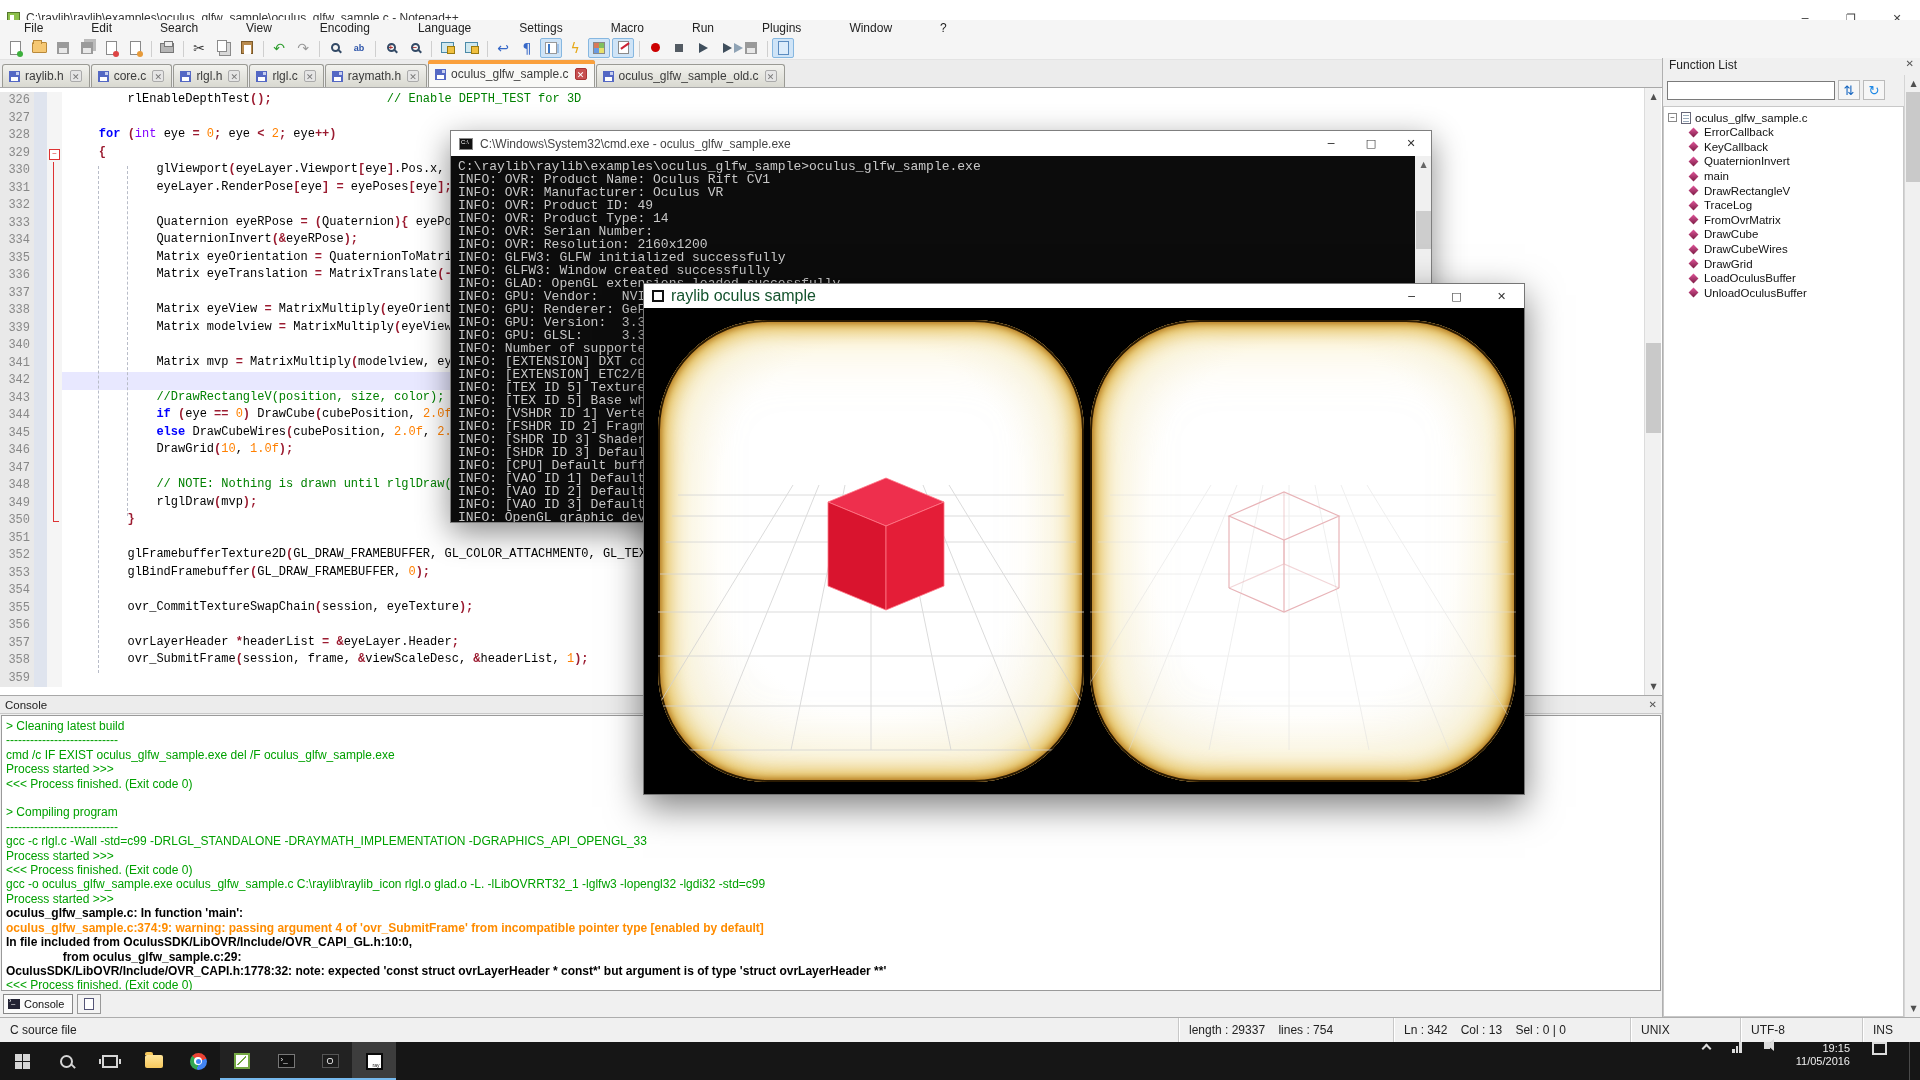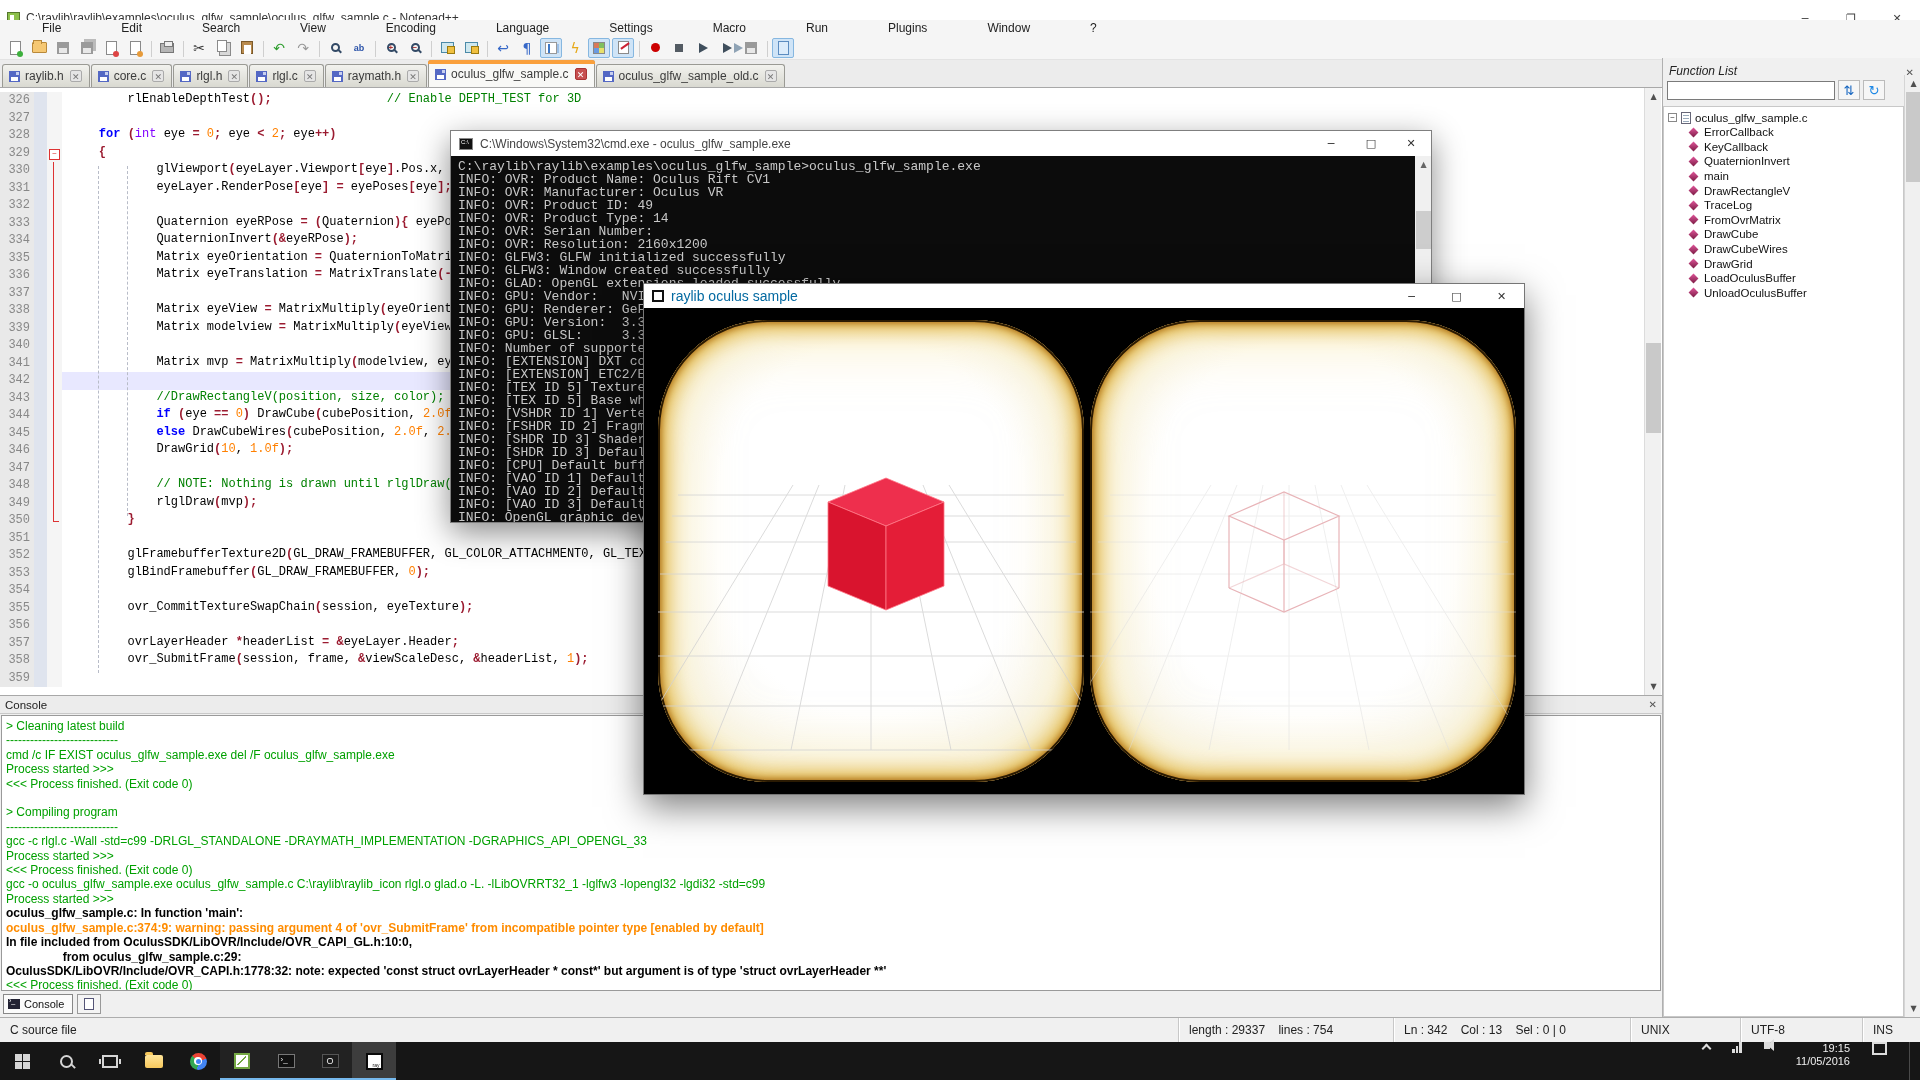--- a/index.html
+++ b/index.html
@@ -10,21 +10,21 @@
   
   #npp { left:0; top:0; width:1920px; height:1042px; background:#fff; }
   #npp-titlebar { left:0; top:8px; width:1920px; height:20px; background:#ffffff; display:flex; align-items:center; }
   #npp-icon { width:13px; height:13px; margin:0 6px 0 7px; background:#8dc04b; border:1px solid #55772c; position:relative; }
   #npp-icon::after { content:""; position:absolute; left:2px; top:2px; right:5px; bottom:2px; background:#fff; }
   #npp-title { font-size:12px; color:#333; }
   #npp-caption-controls { margin-left:auto; display:flex; height:20px; }
   .cap-btn { width:46px; height:20px; font-size:11px; color:#444; display:flex; align-items:center; justify-content:center; font-family:"DejaVu Sans", sans-serif; }
 
   #npp-menubar { left:0; top:20px; width:1920px; height:16px; background:#f5f5f5; display:flex; align-items:center; }
-  .menu-item { font-size:12px; color:#222; padding:0 18px; height:16px; line-height:16px;margin-left:24px; }
+  .menu-item { font-size:12px; color:#222; padding:0 24px; height:16px; line-height:16px; }
 
   #npp-toolbar { left:0; top:36px; width:1920px; height:24px; background:#f5f5f5; display:flex; align-items:center; padding-left:3px; border-bottom:1px solid #e3e3e3;}
   .tbtn { width:22px; height:20px; margin:0 1px; display:flex; align-items:center; justify-content:center; border:1px solid transparent; border-radius:2px; position:relative; font-size:13px; }
   .tbtn.pressed { background:#cfe4f7; border-color:#86b7e0; }
   .tbtn.sep { margin-left:9px; }
   .tbtn.sep::before { content:""; position:absolute; left:-6px; top:2px; height:16px; width:1px; background:#cfcfcf; }
   
   .ti { display:inline-block; position:relative; }
   .ti-doc { width:11px; height:14px; background:#fff; border:1px solid #8a8a8a; }
   .ti-dot-green::after,.ti-dot-red::after,.ti-dot-orange::after { content:""; position:absolute; width:6px; height:6px; border-radius:50%; right:-3px; bottom:-3px; }
@@ -85,21 +85,21 @@
   .fold-end::after { content:""; position:absolute; left:6px; top:0; height:9px; width:5px; border-left:1px solid #d33; border-bottom:1px solid #d33; }
   .iguide { position:absolute; width:0; border-left:1px dashed #b8bcc8; }
 
   
   #ed-vscroll { left:1644px; top:88px; width:17px; height:607px; background:#f1f1f1; border-left:1px solid #dcdcdc; }
   .sb-btn { width:17px; height:17px; color:#505050; font-size:8px; display:flex; align-items:center; justify-content:center; font-family:"DejaVu Sans", sans-serif;}
   .sb-thumb { position:absolute; left:1px; width:15px; background:#c9c9c9; }
 
   
   #fnpanel { left:1662px; top:58px; width:258px; height:959px; background:#f0f0f0; border-left:1px solid #b0b0b0; }
-  #fn-header { height:20px; display:flex; align-items:flex-end; padding:0 6px; font-size:12px; color:#222;font-style:italic; }
+  #fn-header { height:20px; display:flex; align-items:flex-start; padding:0 6px; font-size:12px; color:#222; }
   #fn-close { margin-left:auto; font-size:10px; color:#555; font-family:"DejaVu Sans", sans-serif; }
   #fn-searchrow { height:24px; display:flex; align-items:center; padding:0 4px; gap:3px; }
   #fn-search { width:168px; height:19px; border:1px solid #7a7a7a; background:#fff; font-size:11px; padding:0 3px; }
   .fn-btn { width:22px; height:20px; border:1px solid #bbb; background:#f6f6f6; display:flex; align-items:center; justify-content:center; font-size:13px; font-family:"DejaVu Sans", sans-serif; }
   #fn-tree { position:absolute; left:0; right:16px; top:48px; bottom:0; background:#fff; border:1px solid #c8c8c8; padding:3px 0 0 4px; }
   .fn-root { display:flex; align-items:center; height:15px; font-size:11.5px; color:#111; }
   .fn-minus { width:9px; height:9px; border:1px solid #888; background:#fff; font-size:8px; line-height:7px; text-align:center; color:#333; margin-right:4px; }
   .fn-file { width:10px; height:12px; background:#fff; border:1px solid #667; margin-right:4px; position:relative; }
   .fn-file::after{ content:""; position:absolute; left:1px; top:2px; right:1px; height:7px; background:repeating-linear-gradient(#9ab 0 1px, transparent 1px 3px); }
   .fn-item { display:flex; align-items:center; height:14.6px; font-size:11.5px; color:#111; padding-left:22px; }
@@ -136,21 +136,21 @@
   .cmd-capbtn { width:40px; height:25px; display:flex; align-items:center; justify-content:center; font-size:11px; color:#333; font-family:"DejaVu Sans", sans-serif; }
   #cmd-body { position:absolute; left:0; top:25px; right:16px; bottom:0; padding:4px 0 0 7px; overflow:hidden; }
   .cmdline { font:13px/13px "Liberation Mono", monospace; color:#c8c8c8; white-space:pre; }
   #cmd-vscroll { position:absolute; right:0; top:25px; width:16px; bottom:0; background:#f0f0f0; }
   #cmd-vscroll .sb-thumb { top:55px; height:38px; background:#cdcdcd; }
 
   
   #raylib { left:643px; top:283px; width:882px; height:512px; background:#000; border:1px solid #767676; box-shadow:0 12px 34px rgba(0,0,0,.5); }
   #raylib-titlebar { height:24px; background:#fff; display:flex; align-items:center; }
   #raylib-icon { width:12px; height:12px; background:#fff; border:2px solid #111; margin:0 7px 0 8px; }
-  #raylib-title { font-size:14px; color:#0369a1; }
+  #raylib-title { font-size:16px; color:#14532d; }
   #raylib-controls { margin-left:auto; display:flex; }
   .ray-capbtn { width:45px; height:24px; display:flex; align-items:center; justify-content:center; font-size:11px; color:#333; font-family:"DejaVu Sans", sans-serif; }
   #raylib-body { position:absolute; left:0; top:24px; width:880px; height: 486px; background:#000; }
   .lens { position:absolute; top:12px; width:426px; height:462px; border-radius:110px; overflow:hidden;
           background:radial-gradient(ellipse at 50% 45%, #ffffff 52%, #faf8f0 74%, #f3ecd2 88%, #ecd9a0 96%);
           box-shadow: inset 0 0 0 2px #2a1a02, inset 0 0 7px 3px #a86a16, inset 0 0 20px 9px #dfb23e, inset 0 0 55px 24px rgba(245,225,150,.5); }
   #lens-left { left:14px; } #lens-right { left:446px; }
   .lens svg { position:absolute; left:0; top:0; }
 
   

